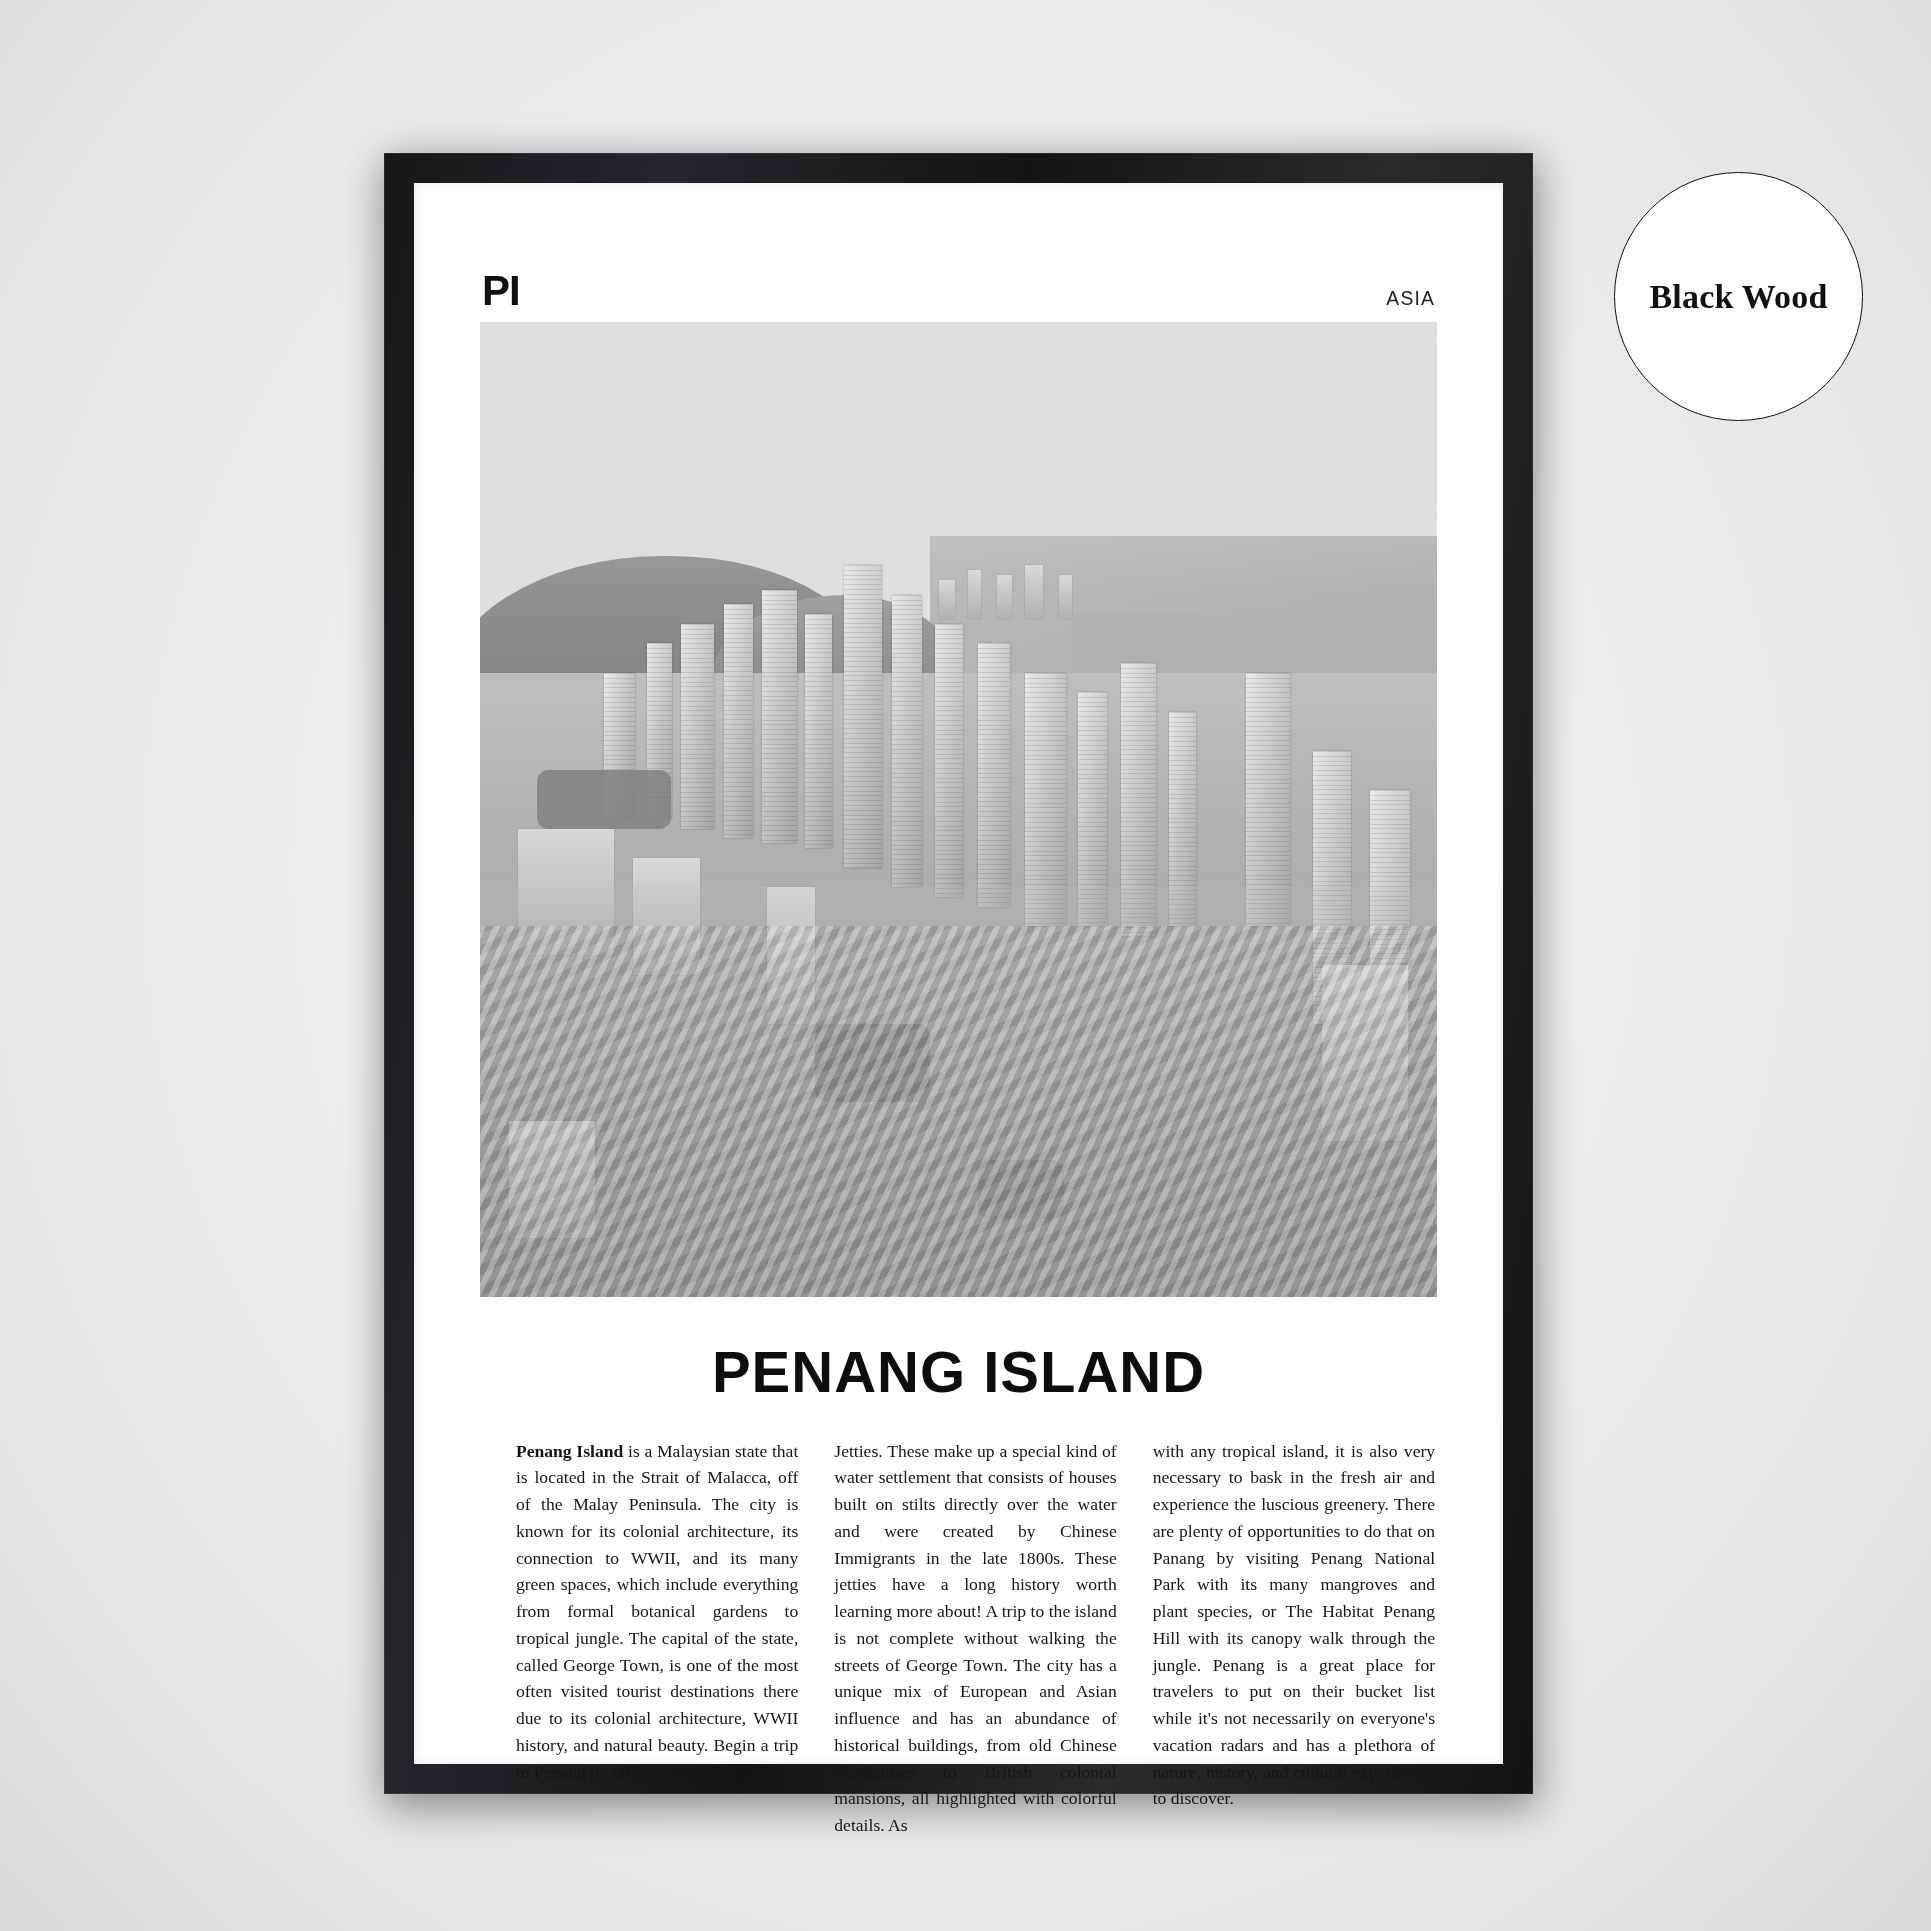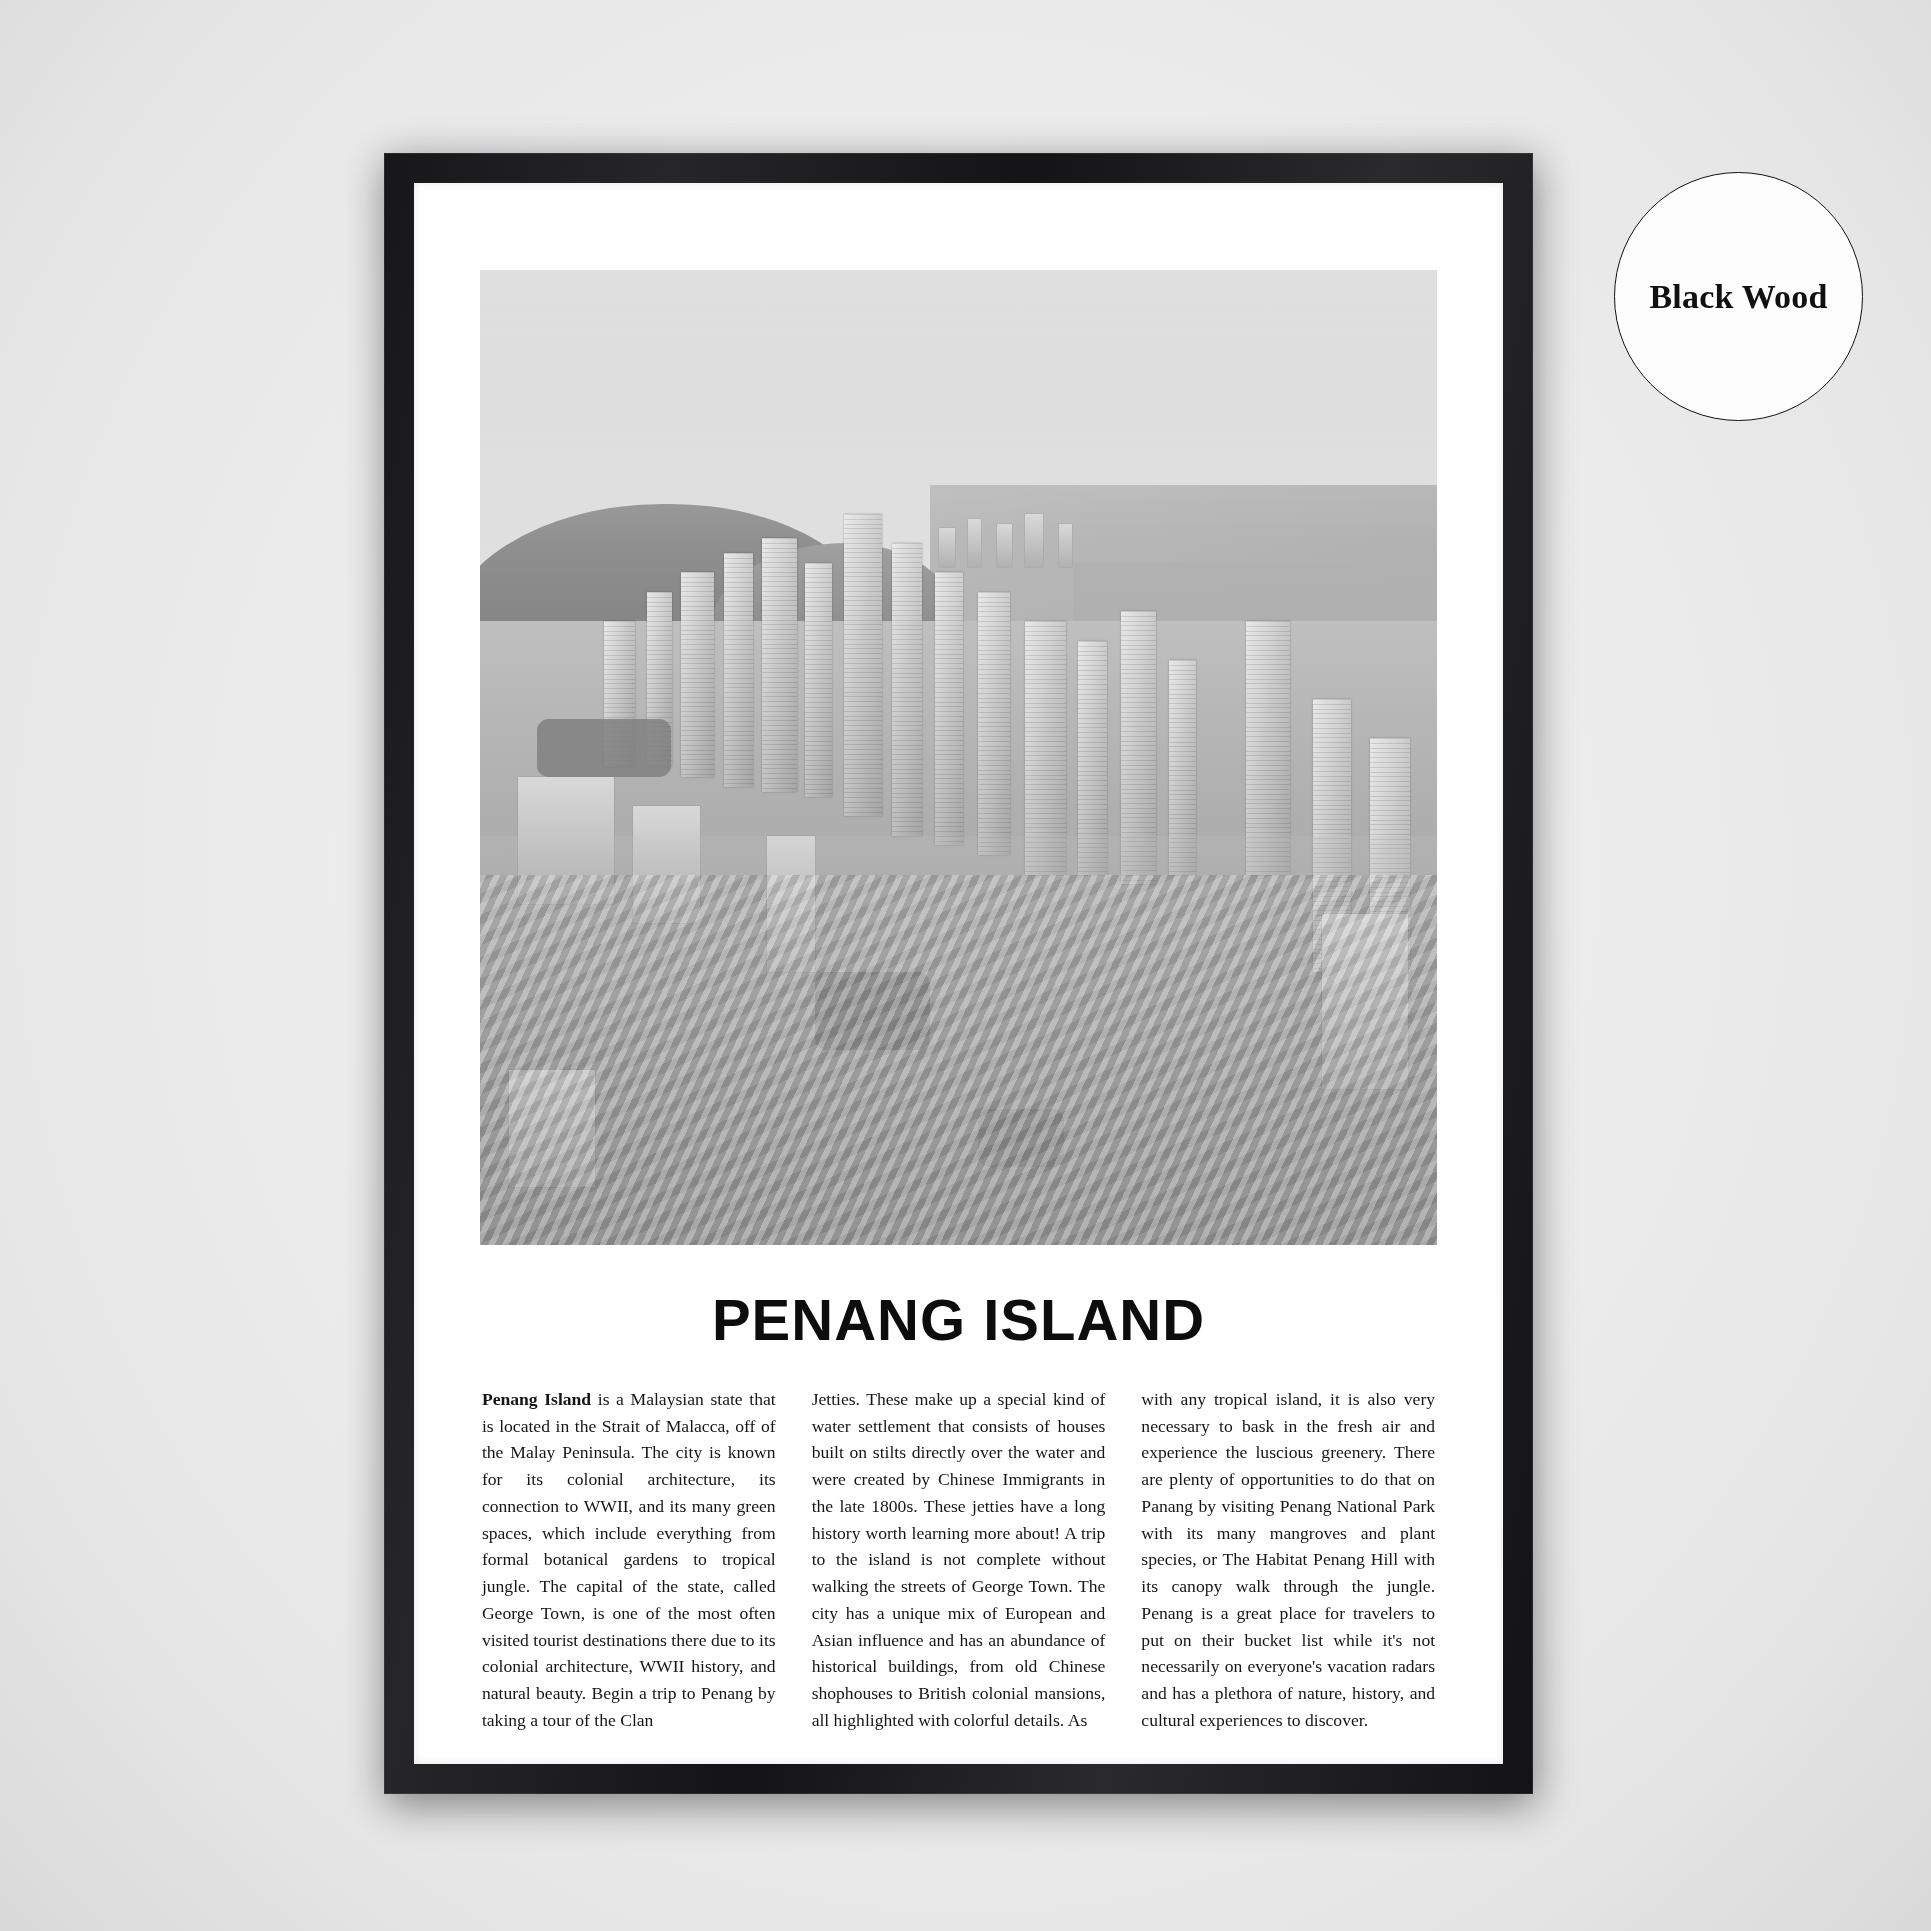--- a/index.html
+++ b/index.html
@@ -233,20 +233,21 @@
     color: #0d0d0d;
     margin-top: 41px;
     margin-bottom: 33px;
   }
 
   
   .columns {
     display: flex;
     gap: 36px;
     padding: 0 1.9px;
+    margin-left: 34px;
   }
   .col {
     flex: 1;
     font-family: "Liberation Serif", serif;
     font-size: 17.6px;
     line-height: 1.52;
     color: #151515;
     text-align: justify;
     text-justify: inter-word;
   }
@@ -267,20 +268,24 @@
 
 <div class="badge">
   <span class="badge-label">Black Wood</span>
 </div>
 
 <div class="frame-shadow"></div>
 
 <div class="frame">
   <div class="mat">
 
+    <div class="poster-head">
+      <div class="poster-code">PI</div>
+      <div class="poster-region">ASIA</div>
+    </div>
 
     <div class="photo">
       <div class="sky"></div>
       <div class="sea"></div>
       <div class="sea2"></div>
       <div class="reclaim"></div>
       <div class="hill"></div>
       <div class="hill2"></div>
       <div class="cityband"></div>
 

